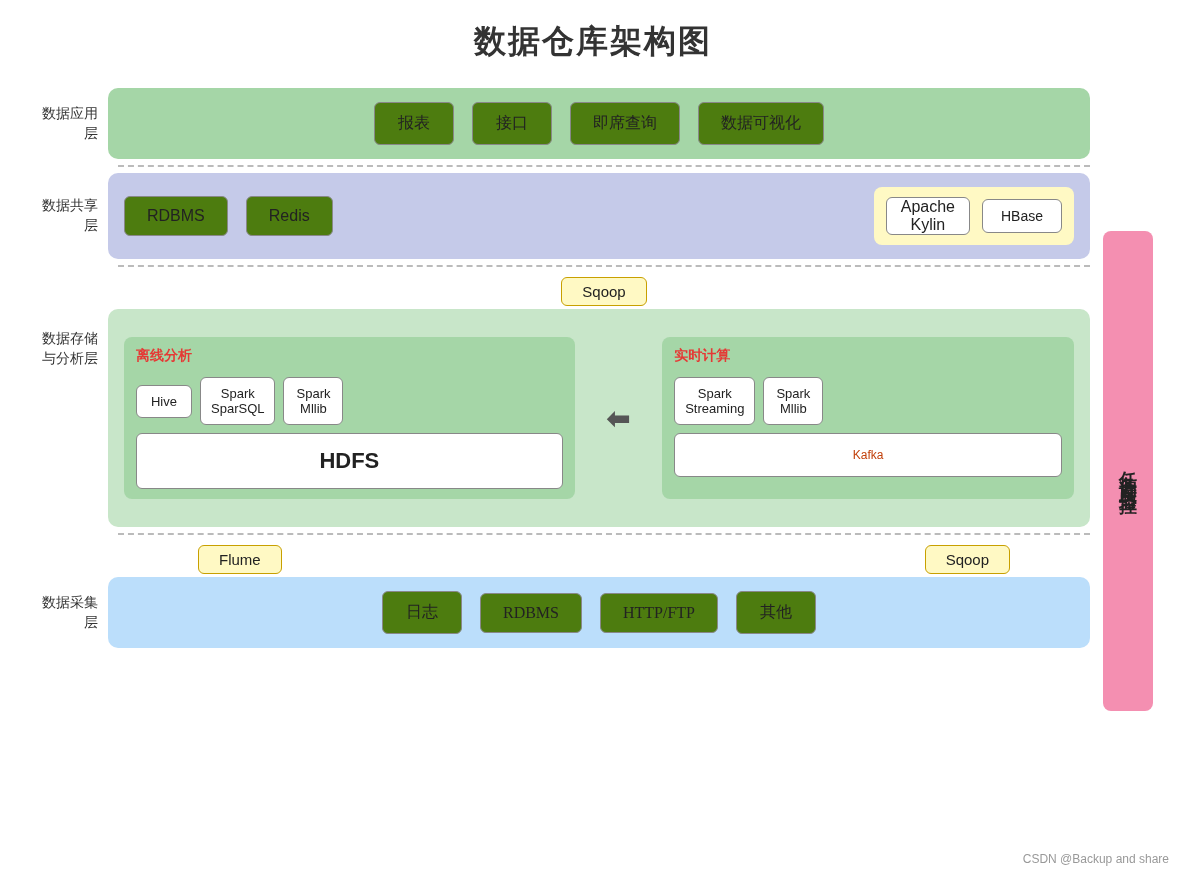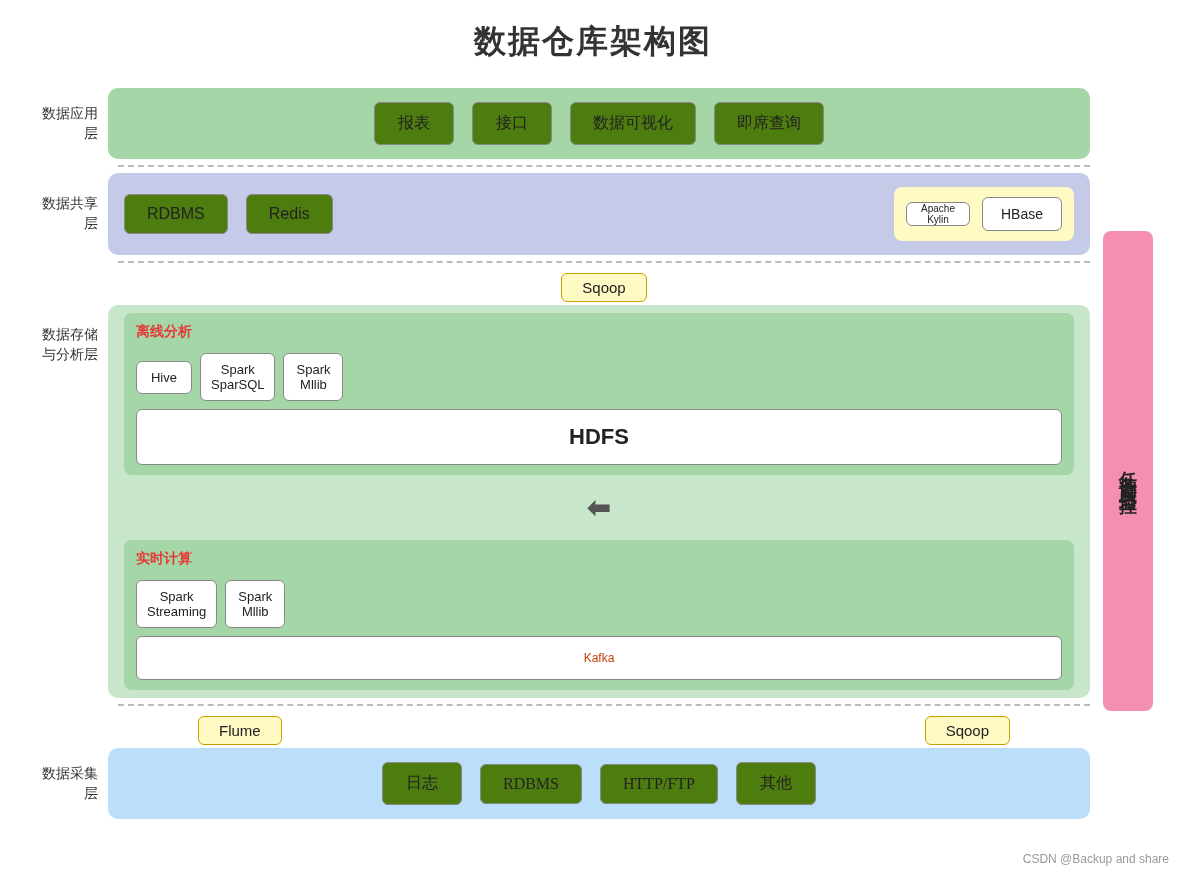--- a/index.html
+++ b/index.html
@@ -171,24 +171,23 @@
       padding: 5px 20px;
       font-size: 15px;
       color: #222;
       text-align: center;
     }
 
     
     .storage-layer-box {
       background: #c8e6c9;
       border-radius: 10px;
-      padding: 8px 16px;
-      display: flex;
-      flex-direction: column;
-      gap: 16px;
+      padding: 28px 16px;
+      display: flex;
+      gap: 32px;
     }
 
     .offline-section {
       background: #a5d6a7;
       border-radius: 8px;
       padding: 10px 12px;
       flex: 1.1;
       display: flex;
       flex-direction: column;
       gap: 8px;
@@ -306,38 +305,38 @@
 
 <div class="main-layout">
   <div class="layers-area">
 
     <div class="layer-row">
       <div class="layer-label">数据应用层</div>
       <div class="layer-content">
         <div class="app-layer-box">
           <div class="white-box">报表</div>
           <div class="white-box">接口</div>
+          <div class="white-box">即席查询</div>
           <div class="white-box">数据可视化</div>
-          <div class="white-box">即席查询</div>
         </div>
       </div>
     </div>
 
     <hr class="dashed-sep">
 
     <div class="layer-row">
       <div class="layer-label">数据共享层</div>
       <div class="layer-content">
         <div class="sharing-layer-box">
           <div class="sharing-left">
             <div class="white-box">RDBMS</div>
             <div class="white-box">Redis</div>
           </div>
           <div class="sharing-right">
-            <div class="white-box-sm" style="font-size:10px;padding:0 14px;">Apache<br>Kylin</div>
+            <div class="white-box-sm" style="font-size:16px;padding:0 14px;">Apache<br>Kylin</div>
             <div class="white-box-sm" style="font-size:14px;padding:8px 18px;">HBase</div>
           </div>
         </div>
       </div>
     </div>
 
     <hr class="dashed-sep">
 
     <div class="connector-row">
       <div class="connector-center">

